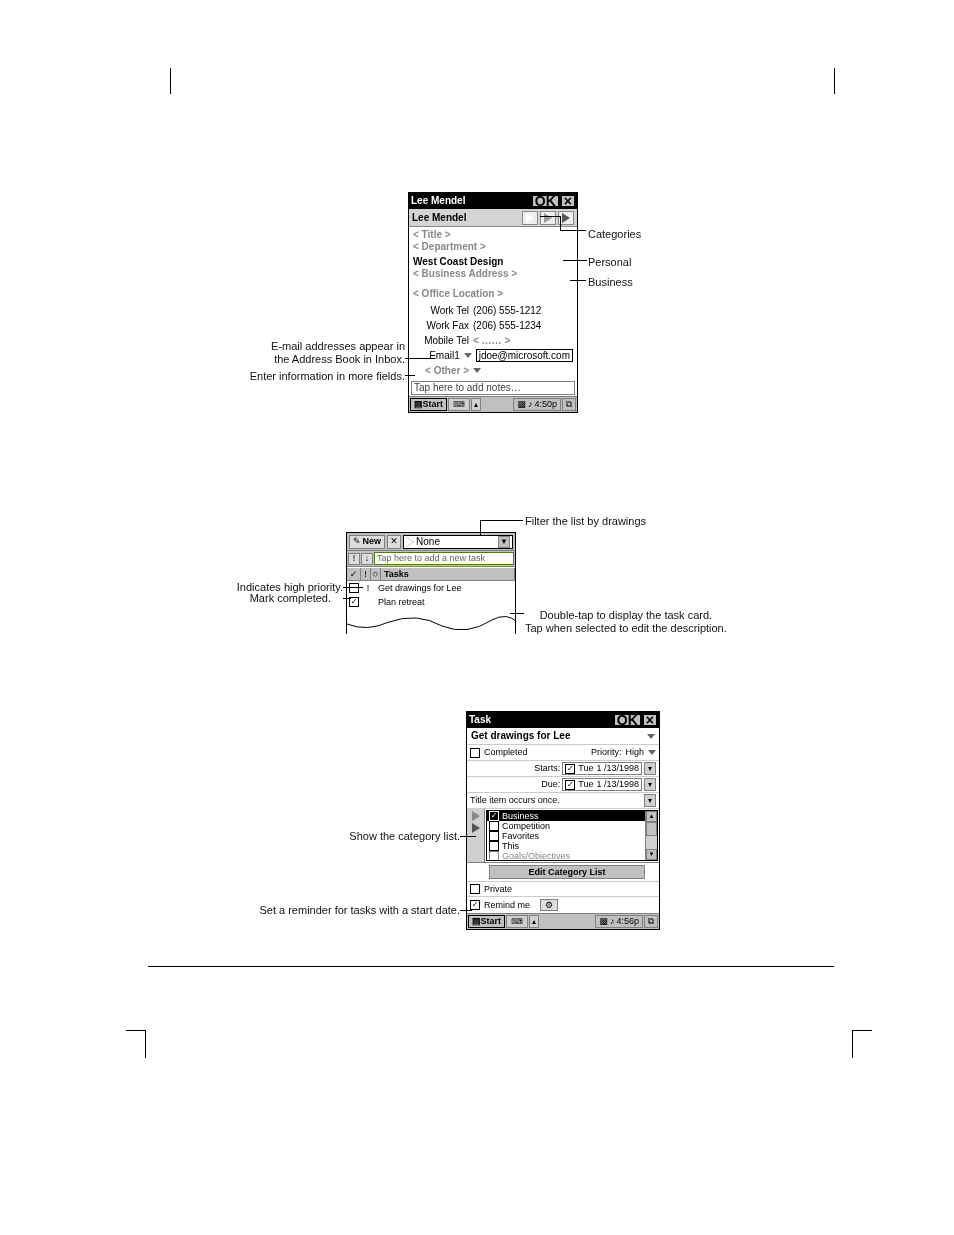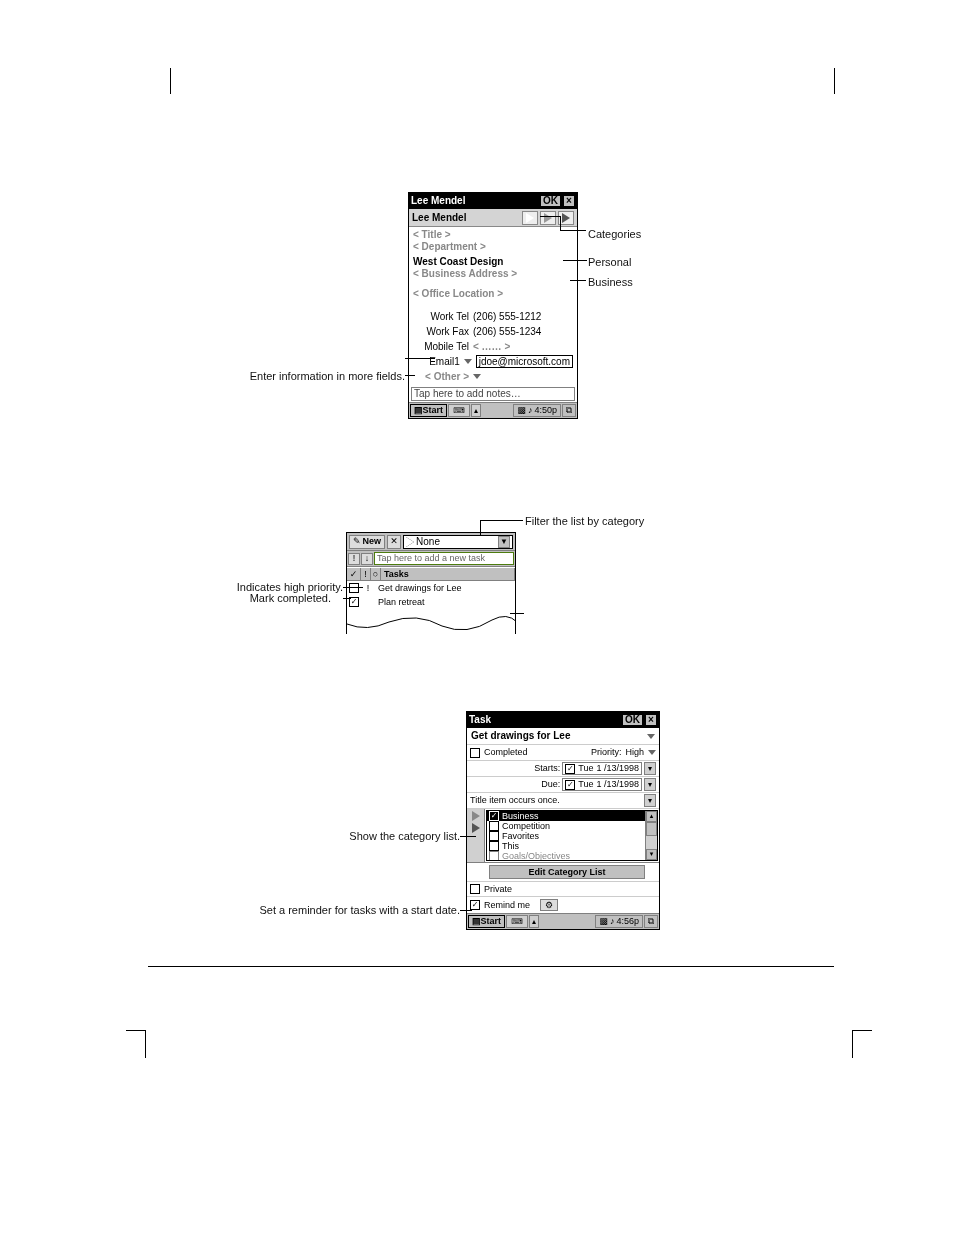--- a/index.html
+++ b/index.html
@@ -45,21 +45,21 @@
     padding: 0 2px;
     font-weight: bold;
     font-size: 10px;
     gap: 2px;
   }
   .titlebar .title-text { flex: 1; }
   .titlebar .tb-btn {
     background: #c0c0c0;
     color: #000;
     font-weight: bold;
-    font-size: 10px;
+    font-size: 14px;
     border: 1px solid #000;
     height: 12px;
     min-width: 16px;
     display: flex;
     align-items: center;
     justify-content: center;
     padding: 0 2px;
   }
   .titlebar .tb-btn.x { min-width: 12px; }
   .subbar {
@@ -447,21 +447,21 @@
     <span class="icon-btn">
           <span class="tag-icon" style="border-left-color:#555"></span>
         </span>
   </div>
   <div class="body-area">
     <div class="gray-text">&lt; Title &gt;</div>
     <div class="gray-text">&lt; Department &gt;</div>
     <div style="font-weight:bold; margin-top:3px;">West Coast Design</div>
     <div class="gray-text">&lt; Business Address &gt;</div>
     <div class="gray-text" style="margin-top:8px;">&lt; Office Location &gt;</div>
-    <div class="field-row" style="margin-top:9px;">
+    <div class="field-row" style="margin-top:3px;">
       <span class="label">Work Tel</span>
       <span class="val">(206) 555-1212</span>
     </div>
     <div class="field-row">
       <span class="label">Work Fax</span>
       <span class="val">(206) 555-1234</span>
     </div>
     <div class="field-row">
       <span class="label">Mobile Tel</span>
       <span class="val gray-text">&lt; …… &gt;</span>
@@ -486,20 +486,22 @@
     <span class="kb-btn" style="width:10px">▴</span>
     <span class="tray">
       <span>▩</span>
       <span>♪</span>
       <span>4:50p</span>
     </span>
     <span class="right-btn">⧉</span>
   </div>
 </div>
 
+<div class="ann left" style="left:200px; top:340px; width:205px; white-space:pre-line;">E-mail addresses appear in
+the Address Book in Inbox.</div>
 <div class="leader" style="left:405px; top:358px; width:30px;"></div>
 
 <div class="ann left" style="left:200px; top:370px; width:205px;">Enter information in more fields.</div>
 <div class="leader" style="left:405px; top:375px; width:10px;"></div>
 
 <div class="ann right" style="left:588px; top:228px;">Categories</div>
 <div class="leader" style="left:560px; top:230px; width:26px;"></div>
 <div class="leaderV" style="left:560px; top:216px; height:14px;"></div>
 <div class="leader" style="left:540px; top:216px; width:20px;"></div>
 
@@ -551,29 +553,31 @@
     <span class="desc">Work on bathroom caulking</span>
   </div>
 </div>
 <div class="torn" style="position:absolute; left:346px; top:610px; width:170px;">
   <svg width="170" height="24" viewBox="0 0 170 24">
     <path d="M0,0 L0,14 Q20,22 42,12 Q70,2 95,16 Q120,26 145,10 Q160,2 170,12 L170,0 Z" fill="#fff" stroke="#000" stroke-width="0"></path>
     <path d="M0,14 Q20,22 42,12 Q70,2 95,16 Q120,26 145,10 Q160,2 170,12" fill="none" stroke="#000" stroke-width="1"></path>
   </svg>
 </div>
 
-<div class="ann right" style="left:525px; top:515px;">Filter the list by category</div>
+<div class="ann right" style="left:525px; top:515px;">Filter the list by drawings</div>
 <div class="leader" style="left:480px; top:520px; width:43px;"></div>
 <div class="leaderV" style="left:480px; top:520px; height:16px;"></div>
 
 <div class="ann left" style="left:200px; top:581px; width:143px;">Indicates high priority.</div>
 <div class="leader" style="left:343px; top:587px; width:20px;"></div>
 <div class="ann left" style="left:188px; top:592px; width:143px;">Mark completed.</div>
 <div class="leader" style="left:343px; top:598px; width:8px;"></div>
 
+<div class="ann right" style="left:525px; top:609px; white-space:pre-line;">Double-tap to display the task card.
+Tap when selected to edit the description.</div>
 <div class="leader" style="left:510px; top:613px; width:14px;"></div>
 
 <div class="device" style="left:466px; top:711px; width:194px;">
   <div class="titlebar">
     <span class="title-text">Task</span>
     <span class="tb-btn">OK</span>
     <span class="tb-btn x">×</span>
   </div>
   <div class="subhead-task">
     <span>Get drawings for Lee</span>

